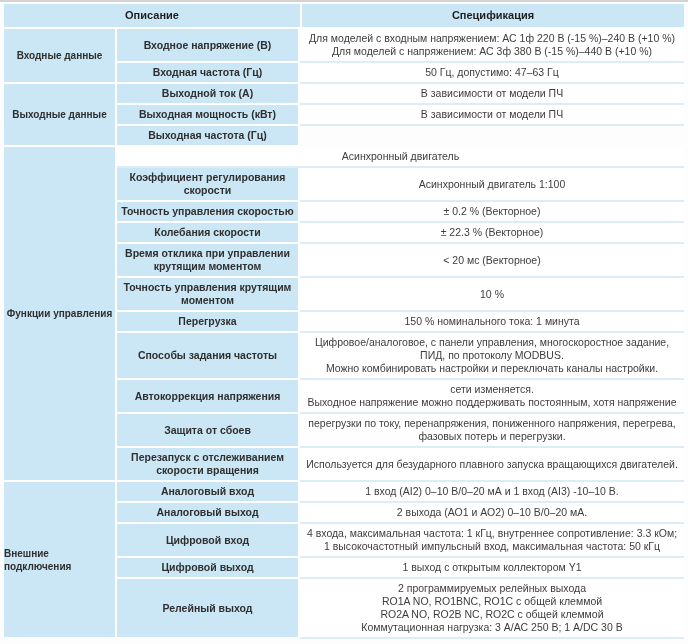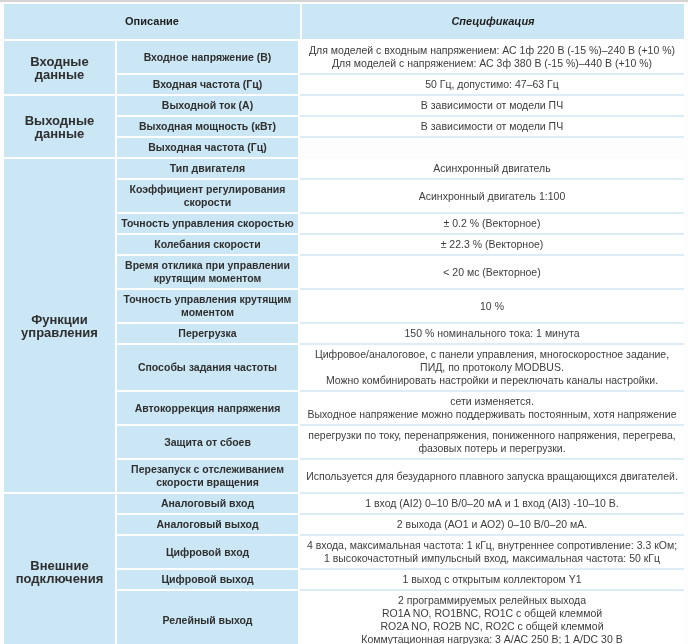--- a/index.html
+++ b/index.html
@@ -16,32 +16,32 @@
   }
   .top-rule{height:2px;width:100%;background:#d4d4d4;}
   .page{padding:2px 4px 4px 4px;}
   .spec-table{width:680px;display:flex;flex-direction:column;}
   
   .hrow{display:flex;}
   .hcell{
     background:var(--blue);
     font-weight:bold;font-size:11px;line-height:13px;color:#1e1e1e;
     display:flex;align-items:center;justify-content:center;text-align:center;
-    padding:11px 4px;
+    padding:5px 4px;
     border-bottom:2px solid #fff;
   }
   .hcell.desc{width:298px;border-right:2px solid #fff;}
-  .hcell.spec{flex:1;font-style:italic;}
+  .hcell.spec{flex:1;}
   
   .group{display:flex;}
   .gcell{
     width:113px;background:var(--blue);
-    font-weight:bold;font-size:13px;line-height:13px;color:var(--text-dark);
-    display:flex;align-items:center;justify-content:center;text-align:center;
-    padding:3px 7px;
+    font-weight:bold;font-size:10px;line-height:13px;color:var(--text-dark);
+    display:flex;align-items:center;justify-content:center;
+    padding:3px 0;
     border-right:2px solid #fff;border-bottom:2px solid #fff;
   }
   .rows{flex:1;display:flex;flex-direction:column;}
   .row{display:flex;}
   .pcell{
     width:183px;background:var(--blue);
     font-weight:bold;font-size:10.5px;line-height:13px;color:var(--text-dark);
     display:flex;align-items:center;justify-content:center;text-align:center;
     padding:3px 2px;
     border-right:2px solid #fff;border-bottom:2px solid #fff;
@@ -104,21 +104,20 @@
         <div class="row">
           <div class="pcell">Выходная частота (Гц)</div>
         </div>
       </div>
     </div>
 
     <div class="group">
       <div class="gcell">Функции управления</div>
       <div class="rows">
         <div class="row">
-          <div class="pcell">Тип двигателя</div>
           <div class="scell">
             <span class="spec-line">Асинхронный двигатель</span>
           </div>
         </div>
         <div class="row">
           <div class="pcell">Коэффициент регулирования скорости</div>
           <div class="scell">
             <span class="spec-line">Асинхронный двигатель 1:100</span>
           </div>
         </div>

